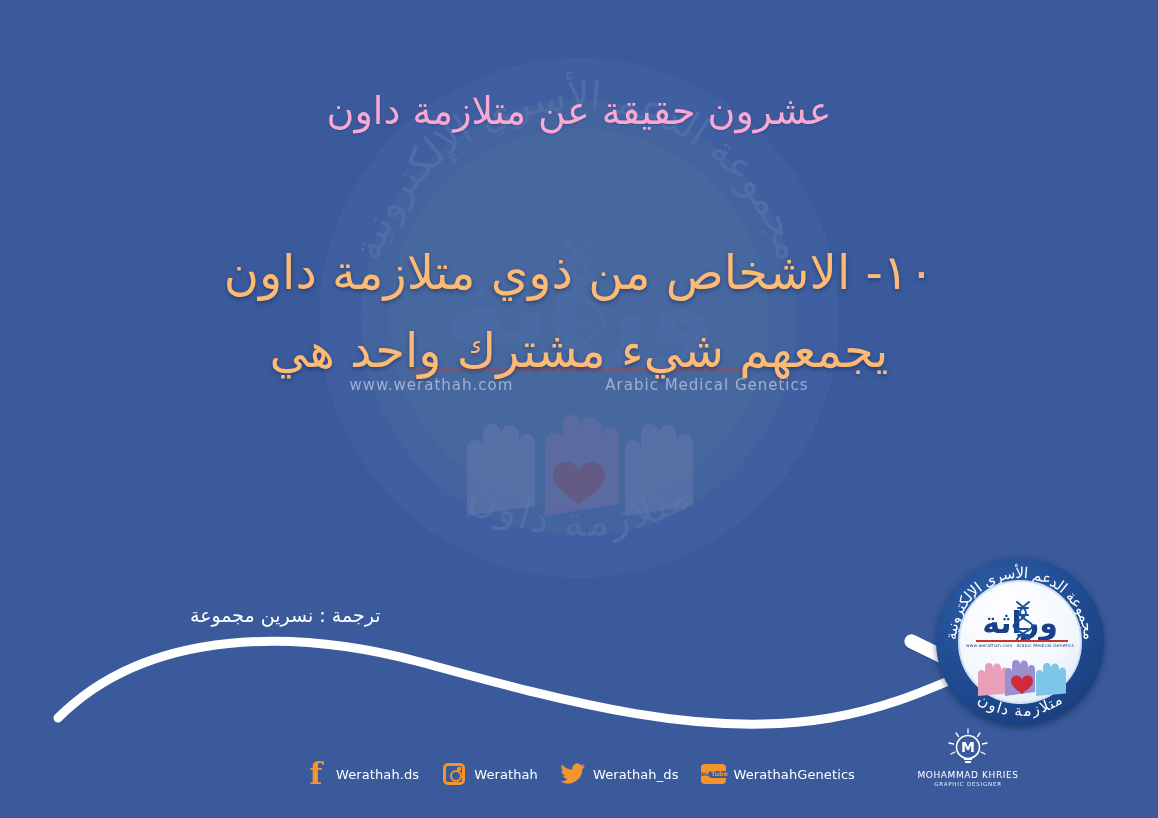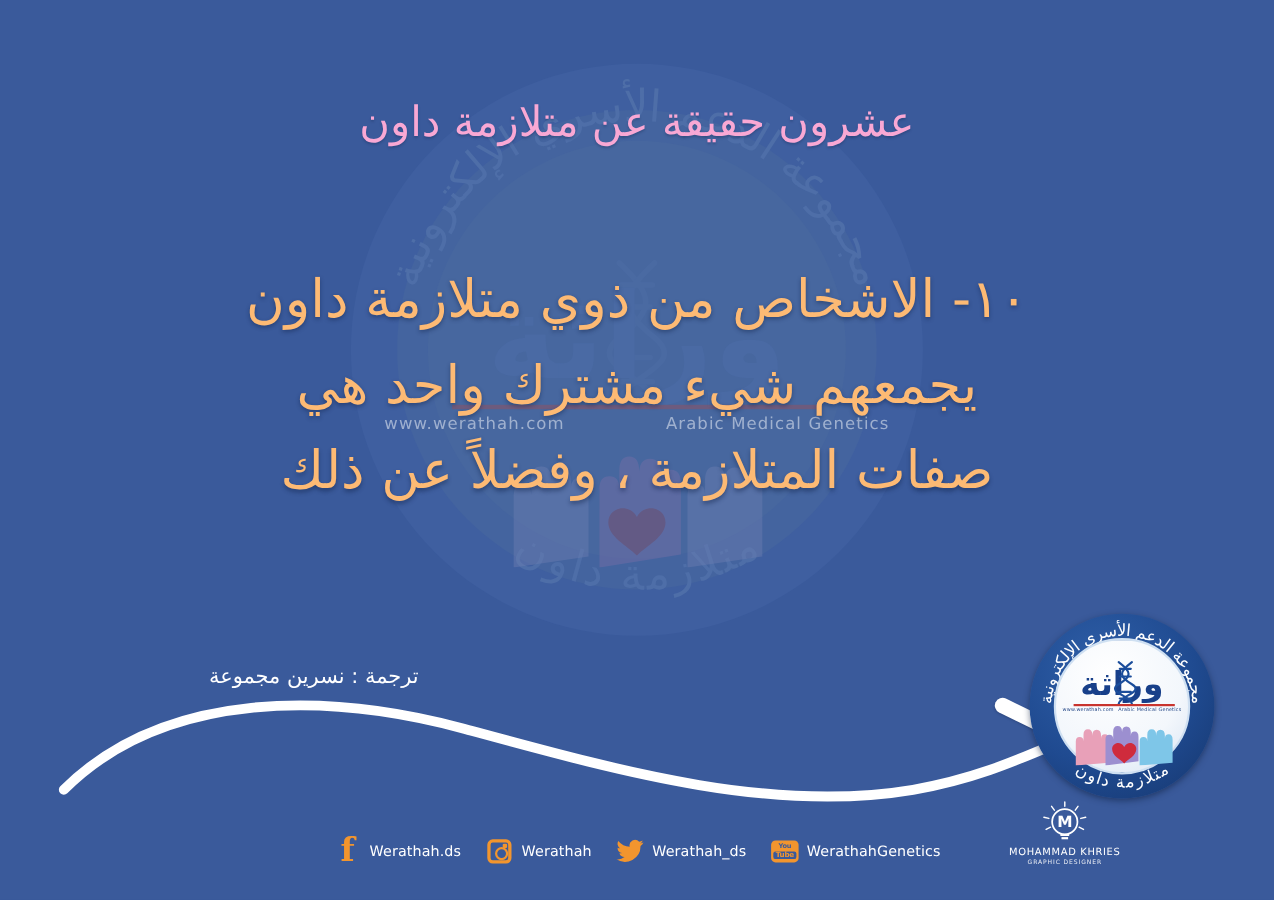--- a/index.html
+++ b/index.html
@@ -262,21 +262,21 @@
     content:"";
     position:absolute;
     right:1.5px; top:1px; width:3.5px; height:3.5px;
     background:#f2952e;
     border-radius:1px;
   }
   .yt-box {
     width:25px; height:20px;
     background:#f2952e;
     border-radius:4px;
-    display:flex; flex-direction:column;
+    display:flex; flex-direction:row;
     align-items:center; justify-content:center;
     line-height:1;
   }
   .yt-box .yt-t {
     color:#3a5a9b;
     font-size:6px;
     font-weight:bold;
     letter-spacing:-.2px;
   }
   .yt-box .yt-b {
@@ -365,21 +365,20 @@
         <path d="M130,74 c-7,-13 -26,-9 -26,5 c0,13 17,21 26,30 c9,-9 26,-17 26,-30 c0,-14 -19,-18 -26,-5 z" fill="#8a4a63"></path>
       </svg>
     </div>
   </div>
 
   <h1 id="title">عشرون حقيقة عن متلازمة داون</h1>
 
   <div id="body-text">
     <span class="line l1">١٠- الاشخاص من ذوي متلازمة داون</span>
     <span class="line l2">يجمعهم شيء مشترك واحد هي</span>
-    <span class="line l3">صفات المتلازمة ، وفضلاً عن ذلك</span>
   </div>
 
   <div id="credit">ترجمة : نسرين مجموعة</div>
 
   <svg id="swoosh" viewBox="0 0 1158 170">
     <path d="M 58,118 C 150,26 300,30 420,62 C 560,100 700,140 830,118 C 905,105 950,78 1000,60" fill="none" stroke="#ffffff" stroke-width="9" stroke-linecap="round"></path>
   </svg>
 
   <div id="logo">
     <div class="handle"></div>

